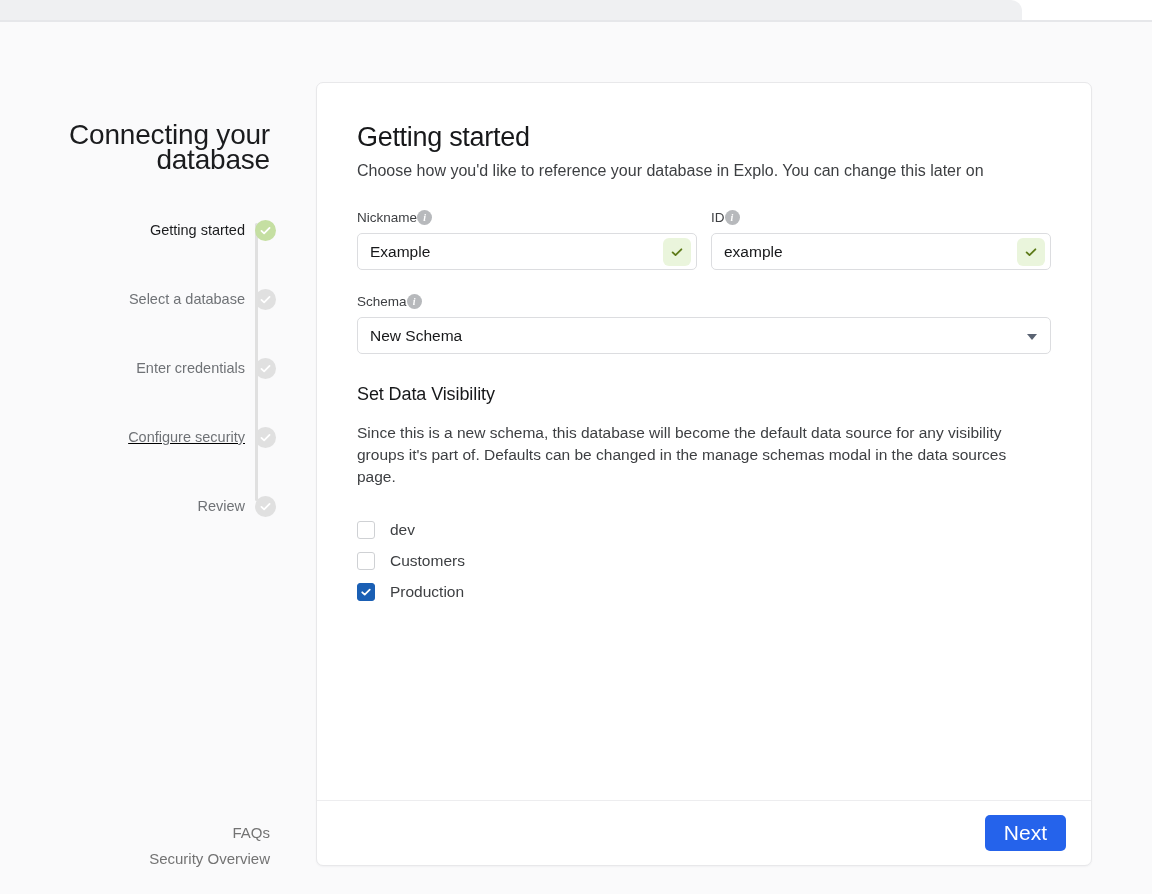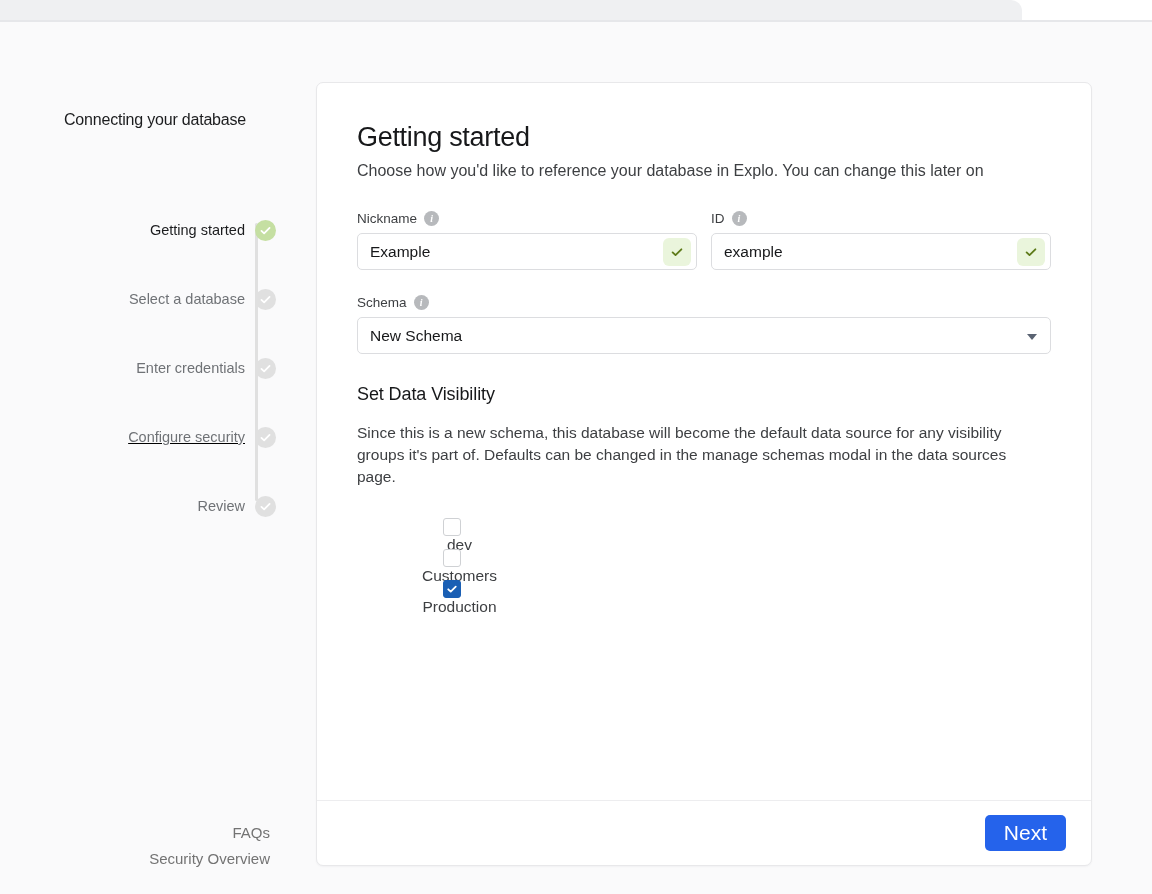--- a/index.html
+++ b/index.html
@@ -29,23 +29,23 @@
   #page {
     position: absolute; left: 0; top: 22px; width: 1152px; height: 872px;
     background: #fafafb;
   }
 
   
   #sidebar {
     position: absolute; left: 0; top: 0; width: 316px; height: 872px;
   }
   #wizard-title {
-    position: absolute; right: 46px; top: 85px; width: 230px;
-    text-align: center;
-    font-size: 16px; line-height: 25px; font-weight: 400;
+    position: absolute; right: 46px; top: 100px; width: 230px;
+    text-align: right;
+    font-size: 28px; line-height: 25px; font-weight: 400;
     color: #1b1c1e; letter-spacing: -0.2px;
   }
 
   #steps {
     position: absolute; left: 0; top: 175px; width: 316px;
   }
   
   #step-rail {
     position: absolute; left: 255px; top: 26px; width: 3px; height: 278px;
     background: #e0e0e0; border-radius: 2px;
@@ -107,21 +107,21 @@
     margin-top: 8px; font-size: 16px; color: #3d3f42;
     line-height: 20px;
   }
 
   
   #field-row {
     display: flex; gap: 14px; margin-top: 29px;
   }
   .field { flex: 1 1 0; min-width: 0; }
   .field-label-row {
-    display: flex; align-items: center; gap: 7px;
+    display: flex; 
     margin-bottom: 7px; height: 16px;
   }
   .field-label { font-size: 13.5px; color: #3d3f42; }
   .info-icon {
     width: 15px; height: 15px; border-radius: 50%;
     background: #b7b9bc; color: #ffffff;
     font-size: 10px; font-weight: 700; font-style: italic;
     line-height: 15px; text-align: center;
     font-family: "Liberation Serif", serif;
     flex: 0 0 auto; cursor: default;
@@ -172,21 +172,21 @@
     margin-top: 30px; font-size: 18px; font-weight: 400;
     color: #17181a; letter-spacing: -0.1px;
   }
   #visibility-desc {
     margin-top: 17px; font-size: 15.5px; color: #3d3f42;
     line-height: 22px; max-width: 690px;
   }
   #checkbox-list { margin-top: 30px; }
   .check-row {
     display: flex; align-items: center; height: 24px;
-    margin-bottom: 7px; cursor: pointer; width: 190px; flex-direction: column;
+    margin-bottom: 7px; cursor: pointer; width: 190px;
   }
   .checkbox {
     width: 18px; height: 18px; border-radius: 3px;
     border: 1px solid #cfd1d4; background: #ffffff;
     flex: 0 0 auto;
     display: flex; align-items: center; justify-content: center;
   }
   .checkbox.checked {
     background: #1a5fb4; border-color: #1a5fb4;
   }

